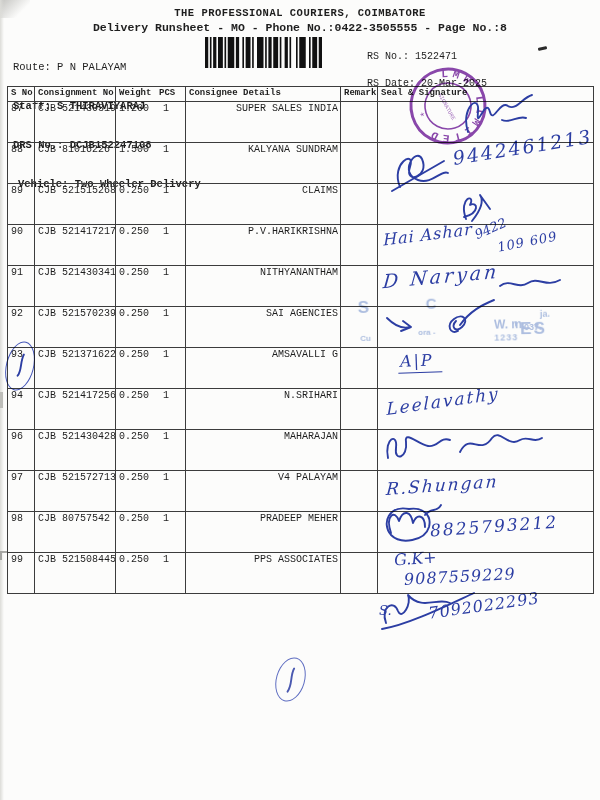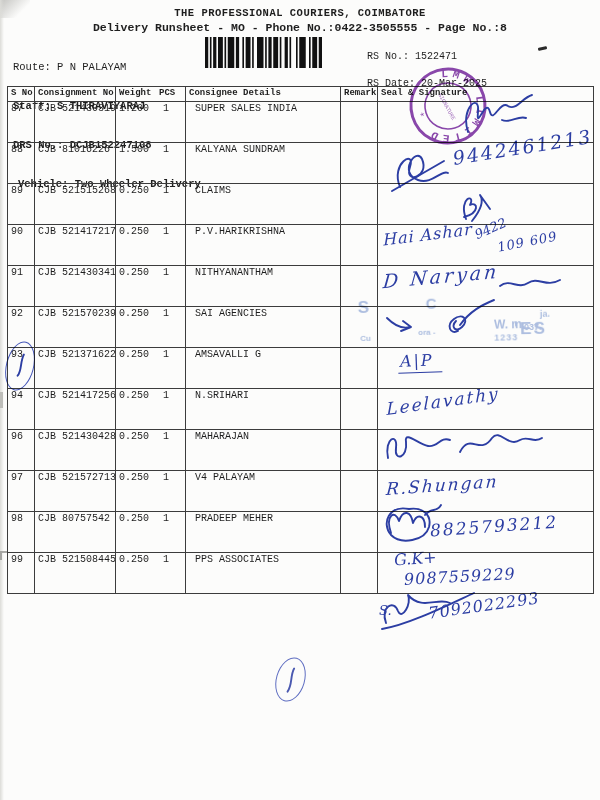--- a/index.html
+++ b/index.html
@@ -46,21 +46,21 @@
   .runsheet td,.runsheet th{border:1px solid var(--line);vertical-align:top;
     font-size:10px;padding:1px 2px 0 3px;white-space:pre;overflow:hidden;}
   .runsheet thead th{height:15px;font-size:9px;font-weight:bold;text-align:left;padding-top:1px;}
   .runsheet tbody td{height:41px;}
   .col-sno{width:27px;}
   .col-consignment{width:81px;}
   .col-weightpcs{width:70px;}
   .col-consignee{width:155px;}
   .col-remarks{width:37px;}
   .col-seal{width:216px;}
-  td.cell-consignee{padding-left:9px;}
+  td.cell-consignee{padding-left:9px;text-align:right;}
   th.h-consignee{padding-left:3px;margin-left:36px;}
   .wp-wrap{display:inline-flex;}
   .wp-wrap .w{display:inline-block;width:44px;}
   .hdr-wp .w{display:inline-block;width:40px;}
   
   .ink-layer{position:absolute;left:0;top:0;width:600px;height:800px;
     pointer-events:none;mix-blend-mode:multiply;}
   .ink-layer>*{position:absolute;}
   .hand{font-family:"DejaVu Serif","Liberation Serif",serif;font-style:italic;
     color:var(--ink);white-space:pre;}

